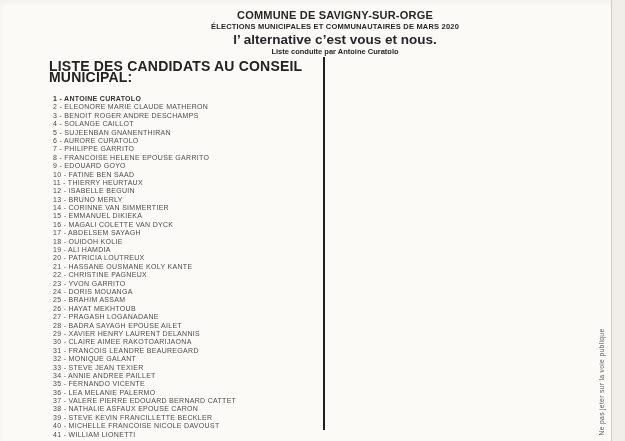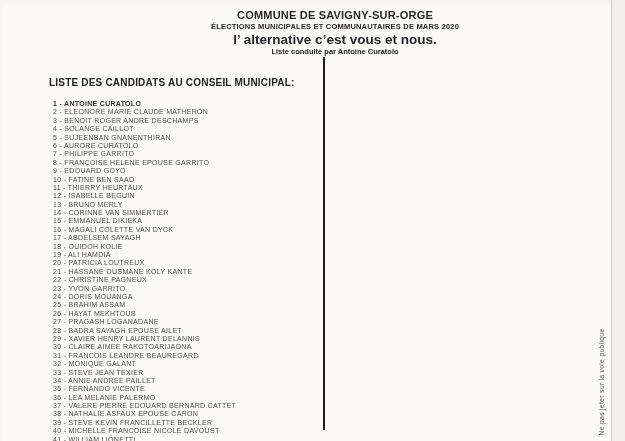--- a/index.html
+++ b/index.html
@@ -7,21 +7,21 @@
   body { font-family:"Liberation Sans", sans-serif; background:#efede9; }
   .sheet { position:relative; width:625px; height:441px; background:#fbfaf7; overflow:hidden;
            box-shadow: inset 0 3px 6px rgba(0,0,0,0.04); padding-left: 16px; }
   .header { position:absolute; top:9px; left:40px; width:590px; text-align:center; color:#262626; }
   .h-commune  { font-size:11px;   font-weight:700; line-height:13px; letter-spacing:0.2px; }
   .h-election { font-size:7.5px;  font-weight:700; line-height:10px; letter-spacing:0.2px; }
   .h-slogan   { font-size:13.5px; font-weight:700; line-height:15px; }
   .h-lead     { font-size:7.5px;  font-weight:700; line-height:9px; }
 
   .col-left { position:absolute; left:49px; top:61px; width:272px; }
-  .col-title-left { font-size:10px; font-weight:700; line-height:11px; color:#222; letter-spacing:0.2px;margin-top:16px; }
+  .col-title-left { font-size:14px; font-weight:700; line-height:11px; color:#222; letter-spacing:0.2px; }
   .candidates { margin-top:12px; padding-left:4px; }
   .candidates .cand-row { height:8.4px; line-height:8.4px; font-size:7px; color:#4c4c4c;
                           letter-spacing:0.3px; white-space:nowrap; }
   .candidates .cand-row.bold { font-weight:700; color:#333; }
 
   .divider { position:absolute; left:323px; top:57px; width:1.5px; height:373px; background:#1e1e1e; }
 
   .col-right { position:absolute; left:398px; top:63px; width:210px; }
   .col-title-right { font-size:8.4px; font-weight:700; line-height:11px; color:#222; }
   .candidates2 { margin-top:2px; padding-left:8px; }

